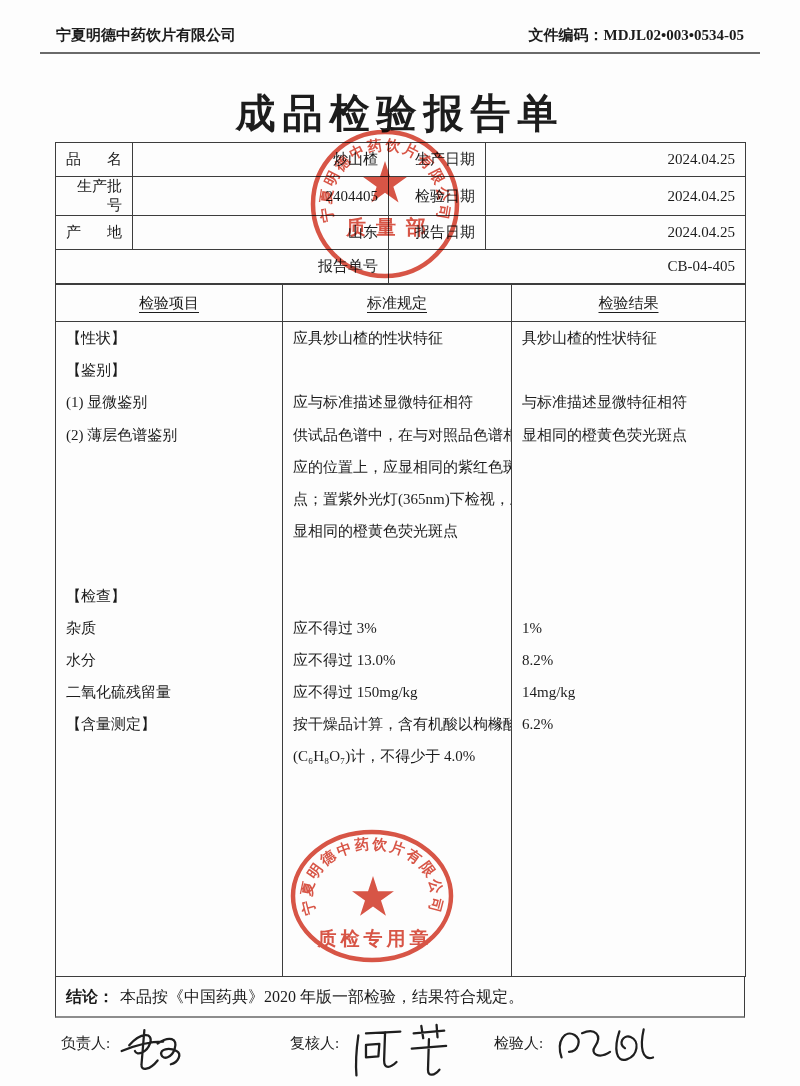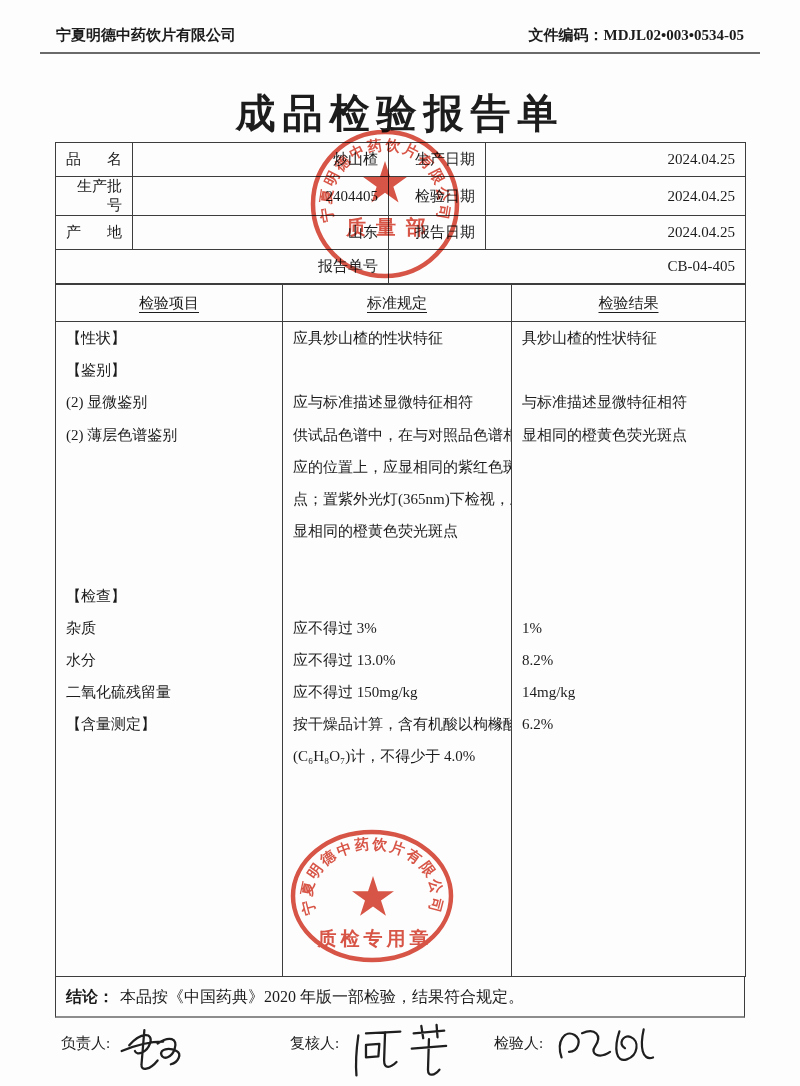--- a/index.html
+++ b/index.html
@@ -101,21 +101,21 @@
       <tr class="mhead">
         <td><span class="u">检验项目</span></td>
         <td><span class="u">标准规定</span></td>
         <td><span class="u">检验结果</span></td>
       </tr>
       <tr class="mbody">
         <td>
               <div>
                 <div class="tline">【性状】</div>
                 <div class="tline">【鉴别】</div>
-                <div class="tline">(2) 显微鉴别</div>
+                <div class="tline">(1) 显微鉴别</div>
                 <div class="tline">(2) 薄层色谱鉴别</div>
                 <div class="tline">&nbsp;</div>
                 <div class="tline">&nbsp;</div>
                 <div class="tline">&nbsp;</div>
                 <div class="tline">&nbsp;</div>
                 <div class="tline">【检查】</div>
                 <div class="tline">杂质</div>
                 <div class="tline">水分</div>
                 <div class="tline">二氧化硫残留量</div>
                 <div class="tline">【含量测定】</div>

